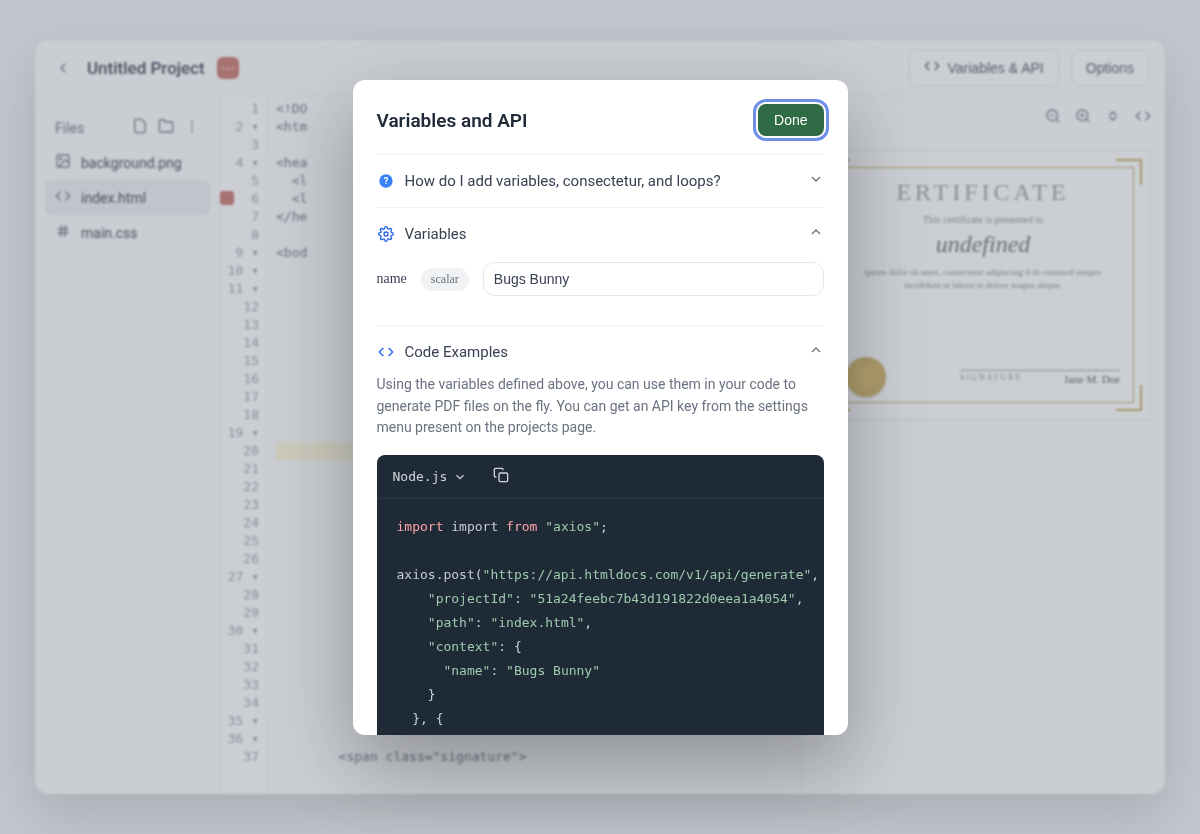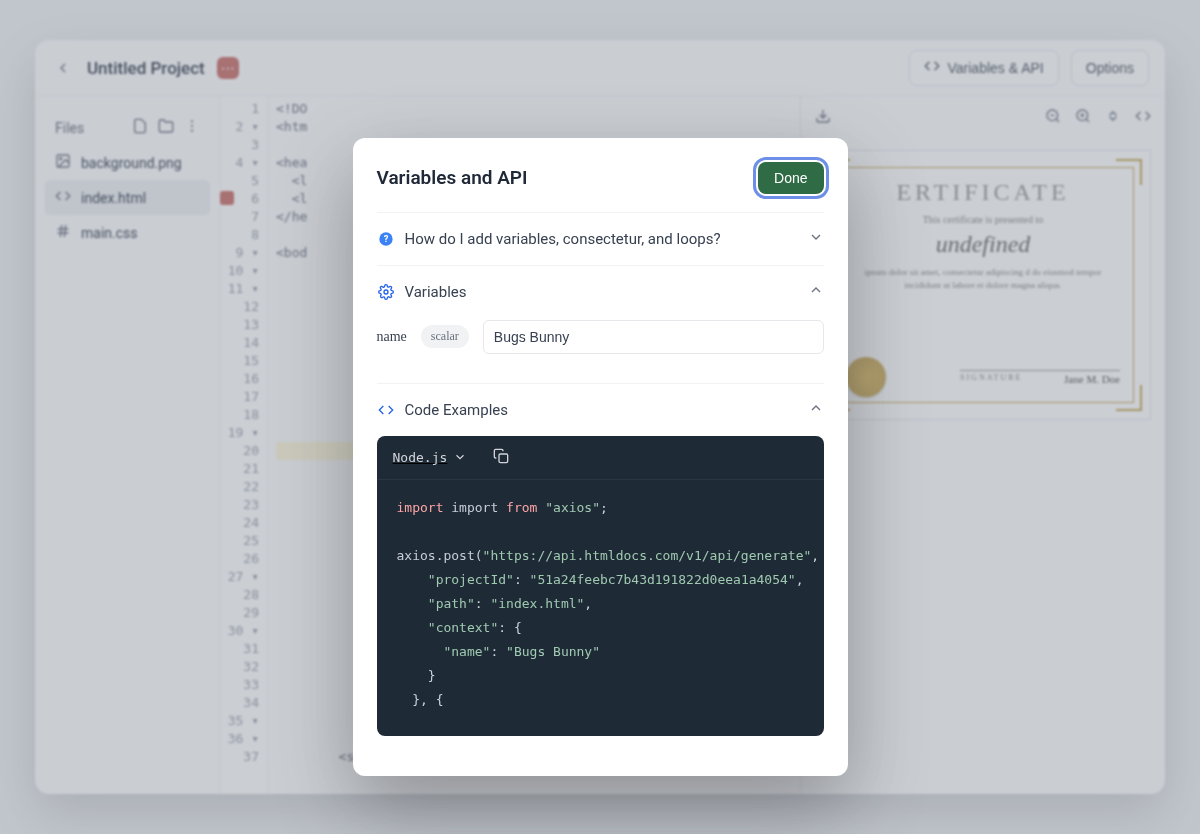--- a/index.html
+++ b/index.html
@@ -82,21 +82,21 @@
   .cert-footer{ position:absolute; bottom:22px; width:calc(100% - 60px); display:flex; align-items:center; justify-content:space-between;}
   .seal{ width:40px;height:40px;border-radius:50%;background:radial-gradient(circle,#e0bf6b,#c7a85a); box-shadow:0 1px 2px rgba(0,0,0,0.2);}
   .sig-line{ border-top:1px solid #999; width:160px; text-align:center; font-size:8px; letter-spacing:2px; color:#888; padding-top:2px; display:flex; justify-content:space-between;}
   .sig-name{font-family:cursive;letter-spacing:0;font-size:11px;color:#555;}
 
   
   .overlay {
     position:absolute; inset:0;
     background: rgba(107,114,128,0.35);
     backdrop-filter: blur(1px);
-    display:flex; align-items:center; justify-content:center;
+    display:flex; align-items:flex-start; justify-content:center;
   }
   .modal {
     margin-top: 80px;
     width: 495px;
     max-height: 655px;
     background:#fff; border-radius:12px;
     box-shadow: 0 30px 80px rgba(0,0,0,0.3);
     padding: 24px;
     overflow:hidden;
     display:flex; flex-direction:column;
@@ -112,32 +112,31 @@
   .section:first-of-type{border-top:none; padding-top:6px;}
   .section-head { display:flex; align-items:center; gap:10px; cursor:pointer;}
   .section-head .icon { width:18px; height:18px; display:flex; align-items:center; justify-content:center;}
   .section-head .label { flex:1; font-size:15px; color:#374151; }
   .chev { color:#6b7280; }
   .var-row { display:flex; align-items:center; gap:14px; margin-top:18px;}
   .var-name { font-size:14px; color:#374151;font-family:Liberation Serif, serif;}
   .pill { background:#f0f2f4; padding:4px 10px; border-radius:12px; font-size:12px; font-family:Liberation Serif, serif; color:#6b7280;}
   .var-input { flex:1; }
   .var-input input{
-    width:100%; border:1px solid #e5e7eb; border-radius:6px;
+    width:100%; border:1px solid #e5e7eb; border-radius:12px;
     padding:8px 10px; font-size:14px; color:#374151;
   }
   .section-desc{ font-size:14px; color:#6b7280; line-height:1.55; margin-top:12px;}
   .codeblock{
     margin-top:16px; background:#1f2a37; border-radius:8px; overflow:hidden;
     font-family:"SFMono-Regular",Consolas,monospace; font-size:13px;
   }
   .codeblock-head{
     display:flex; align-items:center; gap:20px; padding:12px 16px;
     border-bottom:1px solid rgba(255,255,255,0.06);
-    text-decoration:underline;
   }
   .lang-sel{ color:#d1d5db; display:flex; align-items:center; gap:6px; }
   .copy-icon{ color:#d1d5db; margin-left:6px; cursor:pointer;}
   .codeblock-body{ padding:16px 20px 24px 20px; color:#d1d5db; white-space:pre; line-height:1.85;}
   .tok-kw{color:#fca5a5;}
   .tok-id{color:#c7cdd6;}
   .tok-str{color:#9fcab0;}
   .tok-punc{color:#cbd5e1;}
   .icon-svg{width:16px;height:16px;stroke:currentColor;fill:none;stroke-width:2;}
   .icon-svg-fill{width:16px;height:16px;fill:currentColor;}
@@ -361,20 +360,21 @@
             <svg class="icon-svg" viewBox="0 0 24 24">
               <polyline points="16 18 22 12 16 6"></polyline>
               <polyline points="8 6 2 12 8 18"></polyline>
             </svg>
           </span>
         <span class="label">Code Examples</span>
         <span class="chev"><svg class="icon-svg" viewBox="0 0 24 24">
               <polyline points="18 15 12 9 6 15"></polyline>
             </svg></span>
       </div>
+      <div class="section-desc">Using the variables defined above, you can use them in your code to generate PDF files on the fly. You can get an API key from the settings menu present on the projects page.</div>
 
       <div class="codeblock">
         <div class="codeblock-head">
           <div class="lang-sel">
             <span>Node.js</span>
             <svg class="icon-svg" viewBox="0 0 24 24" style="width:14px;height:14px;">
                 <polyline points="6 9 12 15 18 9"></polyline>
               </svg>
           </div>
           <span class="copy-icon"><svg class="icon-svg" viewBox="0 0 24 24">

